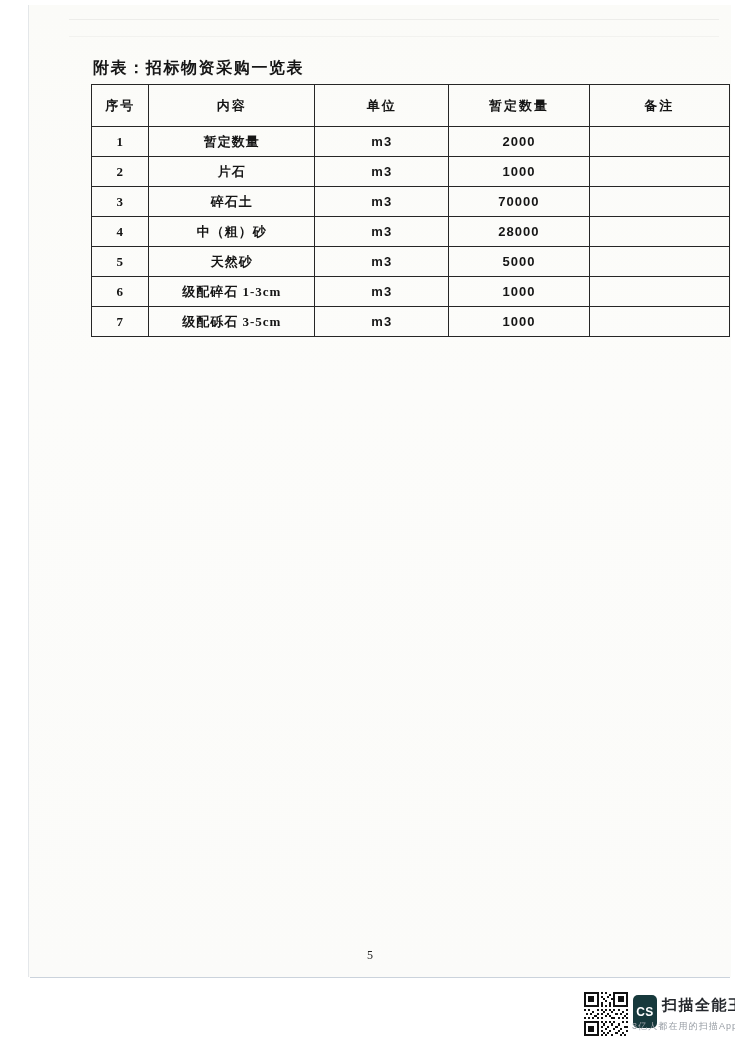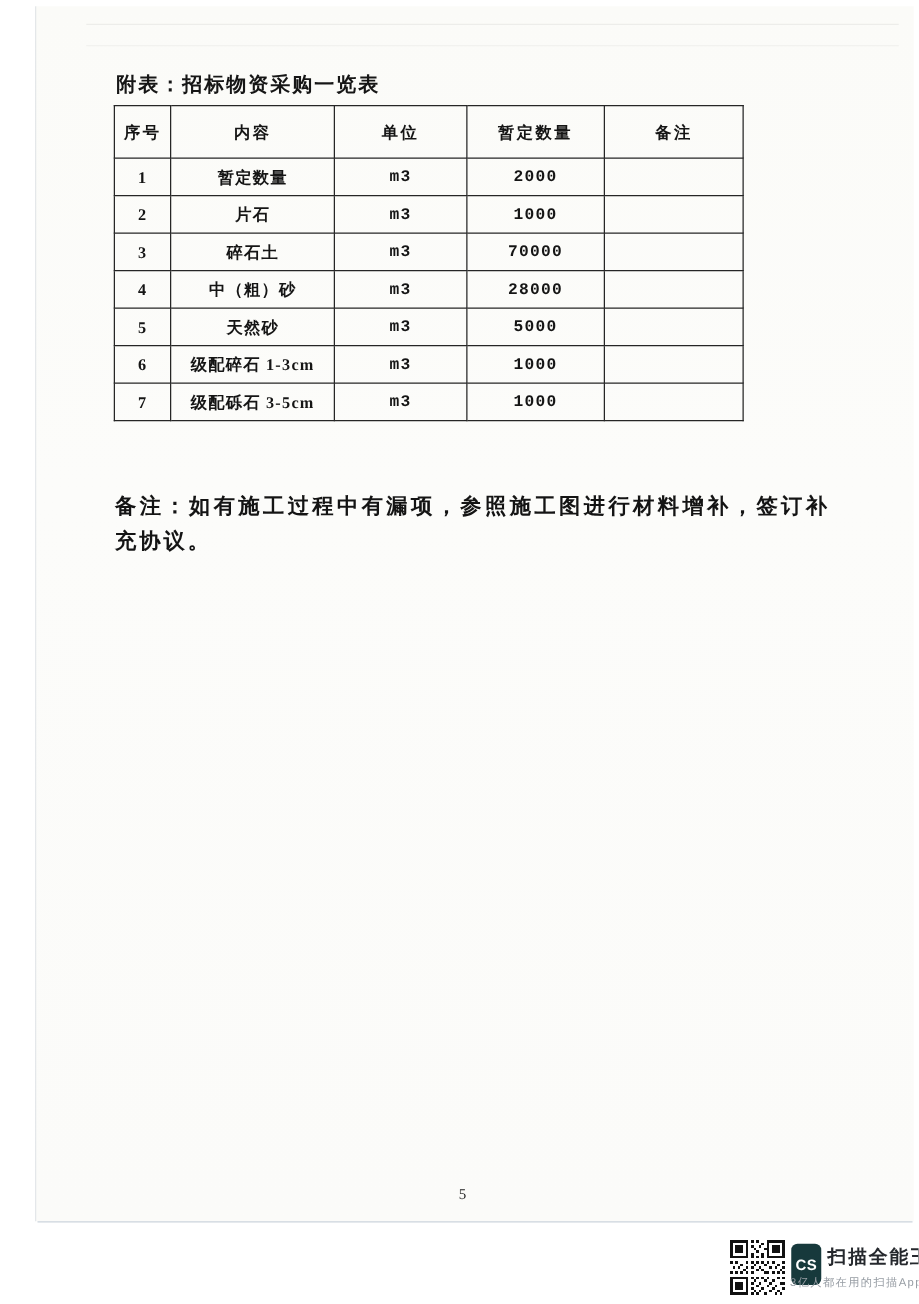--- a/index.html
+++ b/index.html
@@ -34,37 +34,37 @@
   }
   .doc-title {
     position: absolute; left: 93px; top: 58px;
     font-size: 16px; font-weight: 700;
     letter-spacing: 1.6px;
     color: #161616;
     white-space: nowrap;
   }
   table.materials {
     position: absolute; left: 91px; top: 84px;
-    width: 504px;
+    width: 639px;
     border-collapse: collapse;
     table-layout: fixed;
     font-size: 13px;
     color: #151515;
   }
   table.materials th, table.materials td {
     border: 1.5px solid #262626;
     text-align: center;
     vertical-align: middle;
     padding: 0;
     font-weight: 600;
     letter-spacing: 1px;
   }
   table.materials thead th { height: 42px; font-size: 13px; font-weight: 700; letter-spacing: 2px; }
   table.materials tbody td { height: 30px; }
-  td.qty-cell, td.unit-cell { font-family: Liberation Mono, monospace; letter-spacing: 0.5px; }
+  td.qty-cell, td.unit-cell { font-family: Liberation Sans, sans-serif; letter-spacing: 0.5px; }
   .remark {
     position: absolute; left: 92px; top: 391px;
     width: 572px;
     font-size: 17px; font-weight: 600;
     line-height: 28px;
     letter-spacing: 2.4px;
     color: #141414;
     text-align: justify;
   }
   .page-number {
@@ -183,21 +183,20 @@
       <tr>
         <td>7</td>
         <td>级配砾石 3-5cm</td>
         <td class="unit-cell">m3</td>
         <td class="qty-cell">1000</td>
         <td></td>
       </tr>
     </tbody>
   </table>
 
-  <div class="remark">备注：如有施工过程中有漏项，参照施工图进行材料增补，签订补充协议。</div>
 
   <div class="page-number">5</div>
 
   <div class="page-bottom-line"></div>
 
   <div class="qr">
     <svg width="44" height="44" viewBox="0 0 21 21" shape-rendering="crispEdges">
       <rect x="0" y="0" width="21" height="21" fill="#ffffff"></rect>
       <g fill="#111111">
         <rect x="0" y="0" width="7" height="7"></rect>

